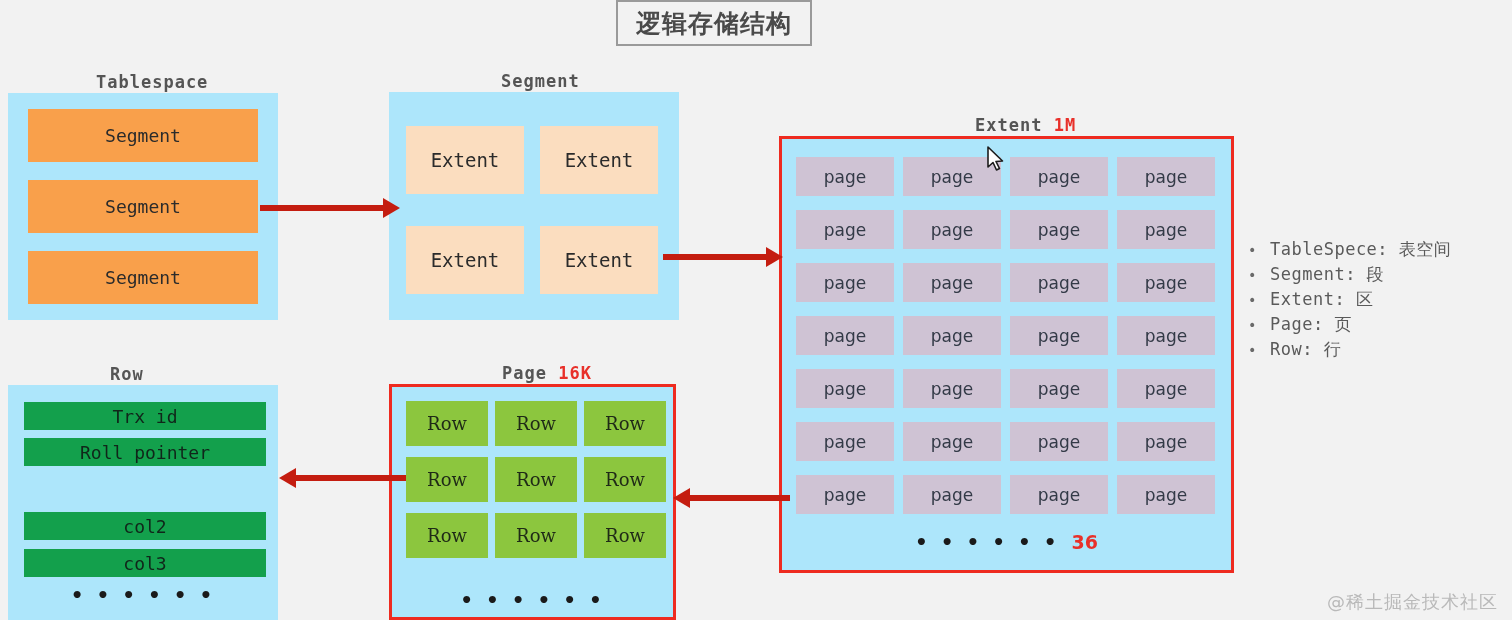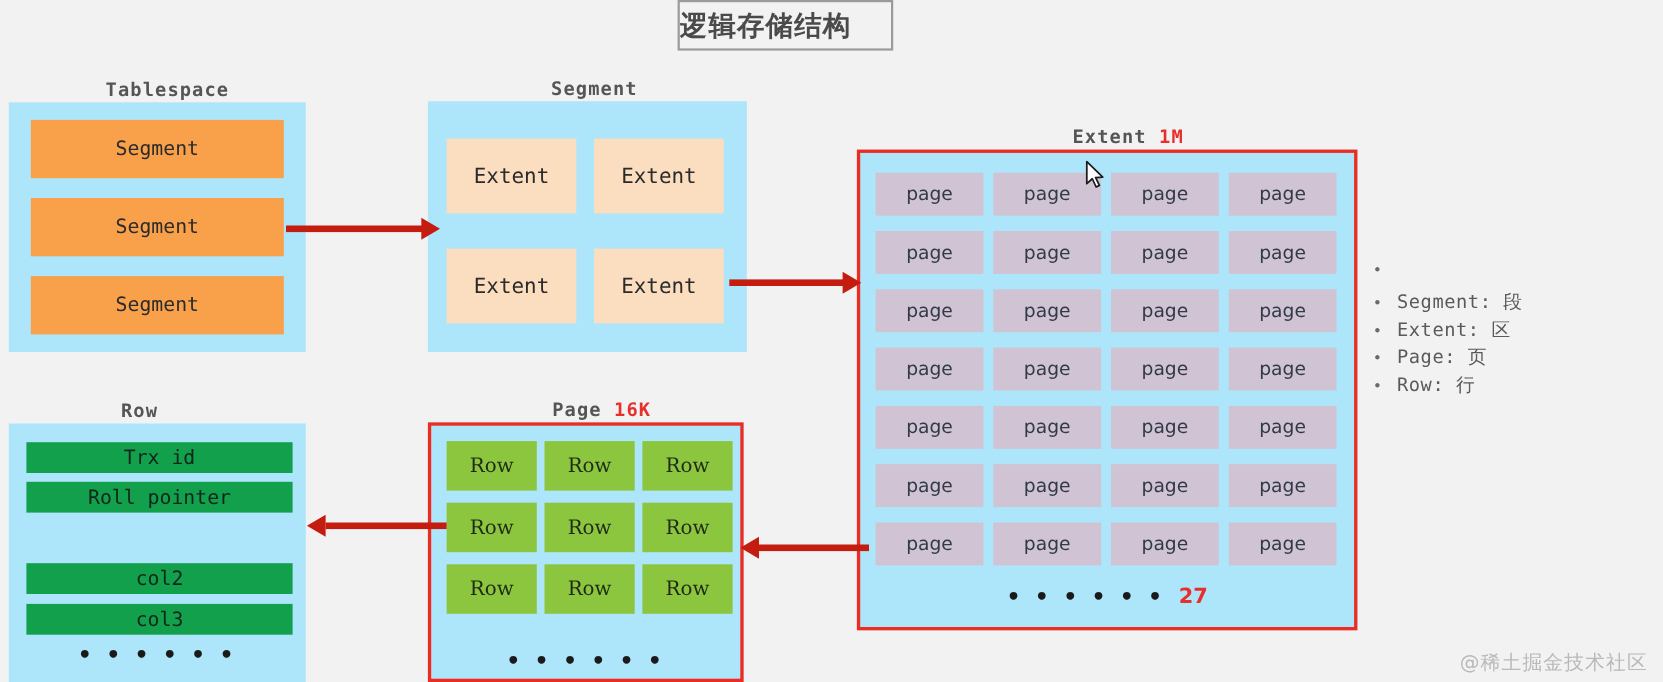--- a/index.html
+++ b/index.html
@@ -16,21 +16,21 @@
     background: #f2f2f2;
   }
 
   
   .title-box {
     position: absolute;
     left: 616px; top: 0px;
     width: 196px; height: 46px;
     border: 2px solid #9a9a9a;
     background: #f2f2f2;
-    display: flex; align-items: center; justify-content: flex-start;
+    display: flex; align-items: center; justify-content: center;
   }
   .title-box .t {
     font-family: "DejaVu Sans", "Liberation Sans", sans-serif;
     font-size: 25px; font-weight: bold;
     color: #4a4a4a; letter-spacing: 1px;
   }
 
   
   .caption {
     position: absolute;
@@ -253,21 +253,21 @@
         </div>
         <div class="blk page" style="position: absolute; left: 214px; top: 318px; width: 98px; height: 39px;">
           <span>page</span>
         </div>
         <div class="blk page" style="position: absolute; left: 321px; top: 318px; width: 98px; height: 39px;">
           <span>page</span>
         </div>
       </div>
     <div class="dots" style="left:0; top:390px; width:449px; height:26px;">
       <span>• • • • • •</span>
-      <span class="num">27</span>
+      <span class="num">36</span>
     </div>
   </div>
 
   <div class="caption" style="left:110px; top:364px;">
     <span>Row</span>
   </div>
   <div class="panel" style="left:8px; top:385px; width:270px; height:235px;">
     <div class="blk rowd" style="left:16px; top:17px; width:242px; height:28px; position:absolute;">
       <span>Trx id</span>
     </div>
@@ -332,20 +332,21 @@
 
   <div class="arrow-line" style="left:690px; top:495px; width:100px;"></div>
   <div class="arrow-head left" style="left:673px; top:488px;"></div>
 
   <div class="arrow-line" style="left:296px; top:475px; width:110px;"></div>
   <div class="arrow-head left" style="left:279px; top:468px;"></div>
 
   <div class="legend">
     <div class="legend-item">
       <span class="bullet">•</span>
+      <span class="txt">TableSpece: 表空间</span>
     </div>
     <div class="legend-item">
       <span class="bullet">•</span>
       <span class="txt">Segment: 段</span>
     </div>
     <div class="legend-item">
       <span class="bullet">•</span>
       <span class="txt">Extent: 区</span>
     </div>
     <div class="legend-item">

